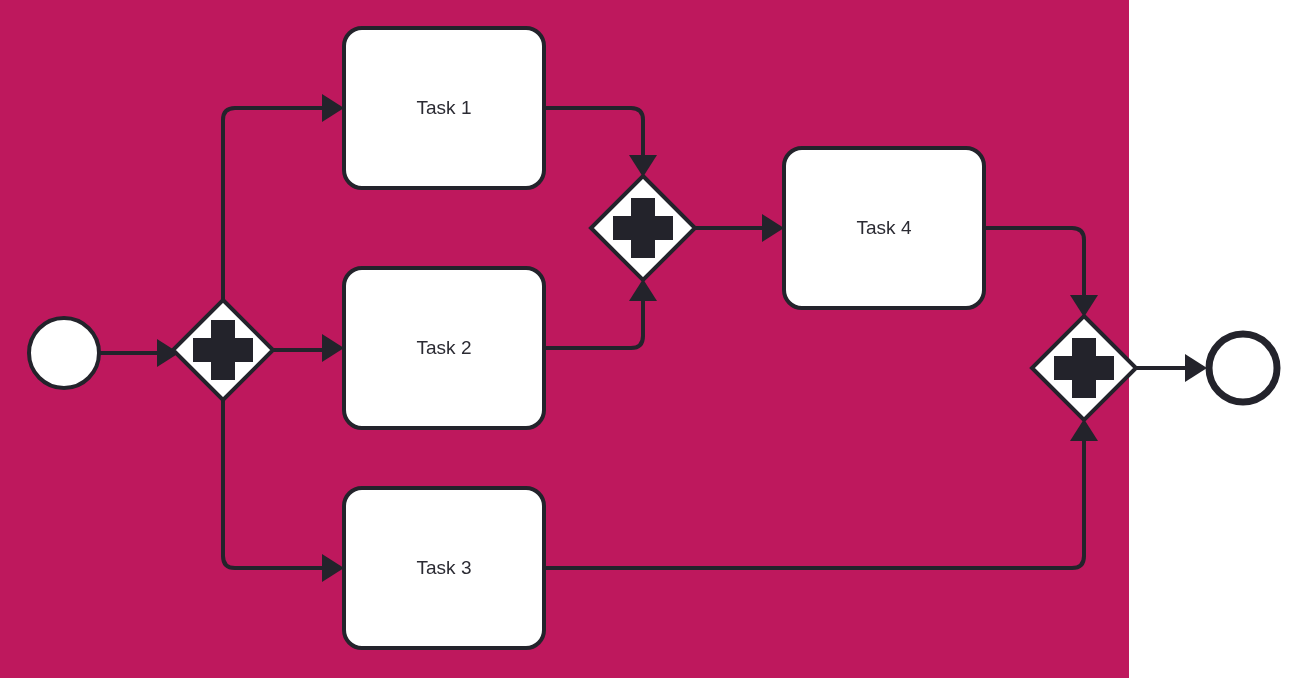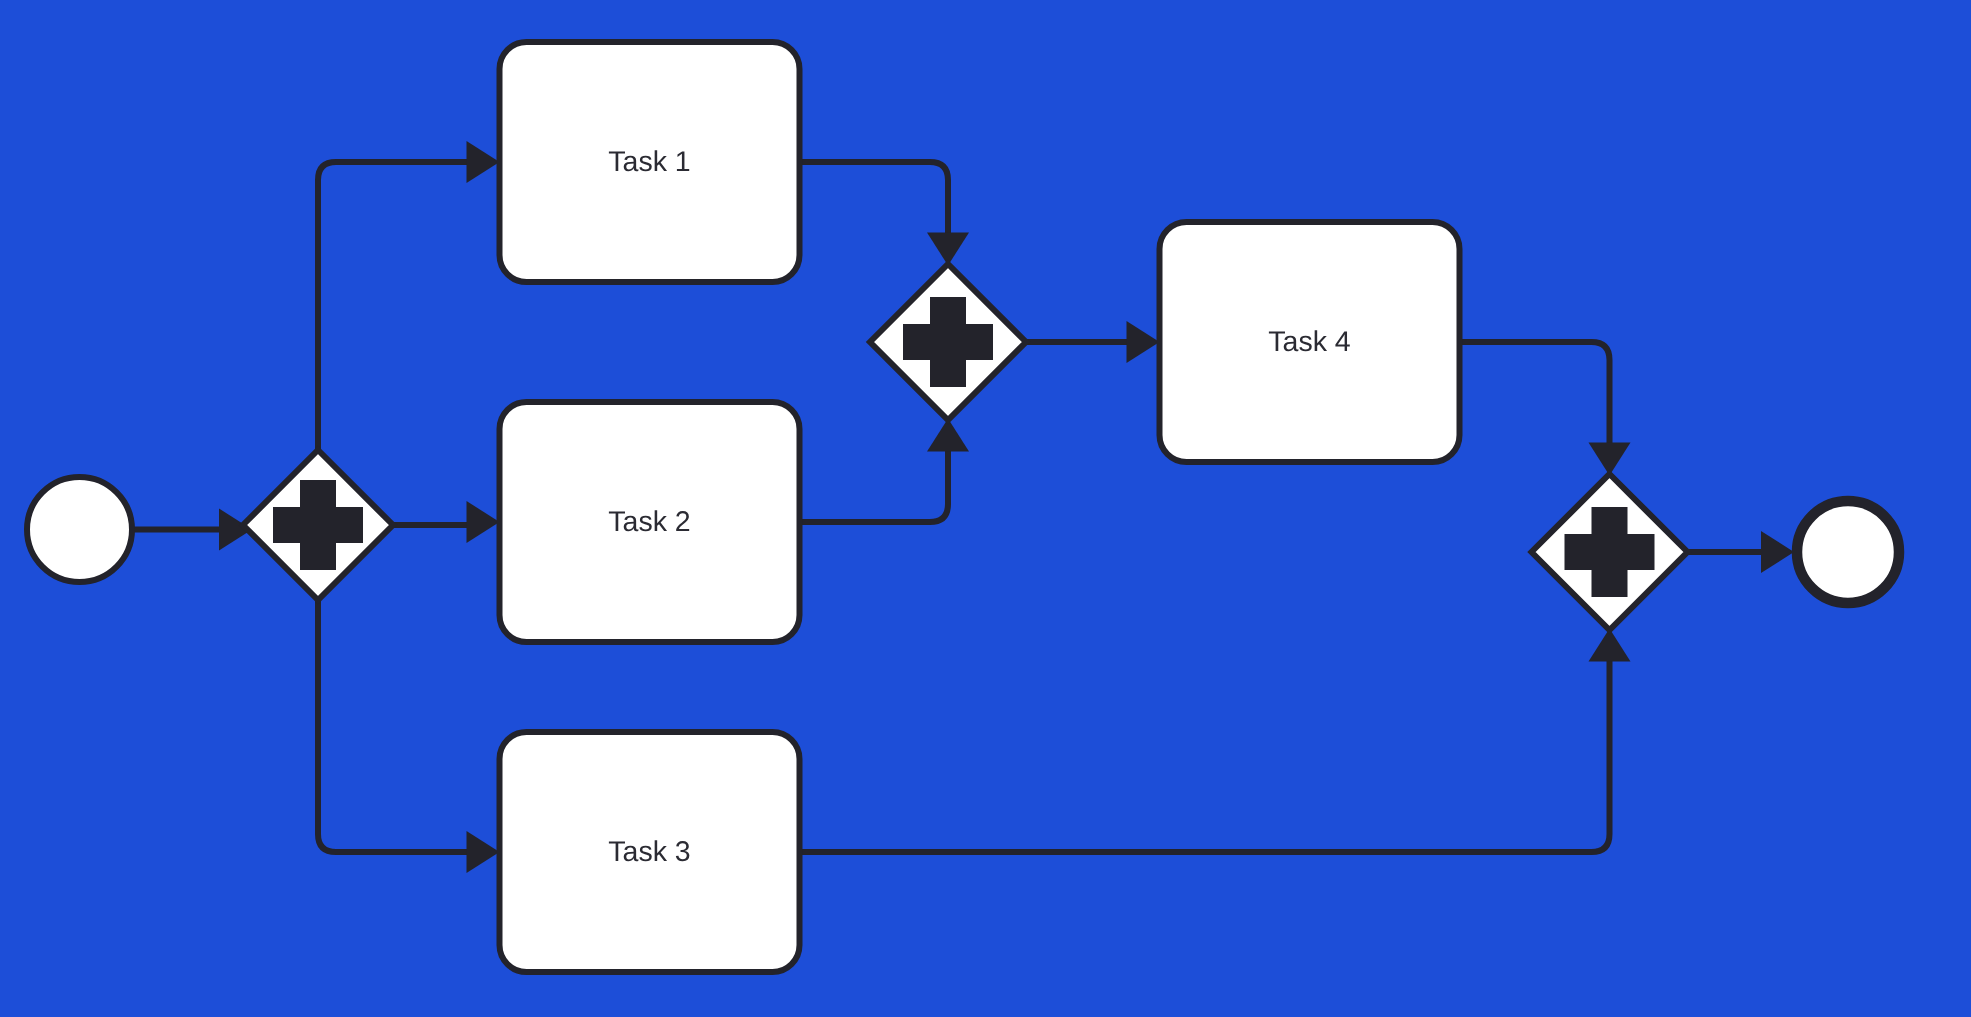--- a/index.html
+++ b/index.html
@@ -8,23 +8,24 @@
     background: #ffffff;
   }
   body {
     width: 1314px;
     height: 678px;
     font-family: "Liberation Sans", sans-serif;
     overflow: hidden;
   }
   #diagram-root {
     position: relative;
-    width: 1314px;
+    width: 1118px;
     height: 678px;
-    background: #1d4ed8;
+    background: #be185d;
+    padding-left: 11px;
   }
   svg#bpmn-canvas {
     display: block;
     width: 1314px;
     height: 678px;
   }
   .node-shape {
     fill: #ffffff;
     stroke: #23232b;
     stroke-width: 4;

